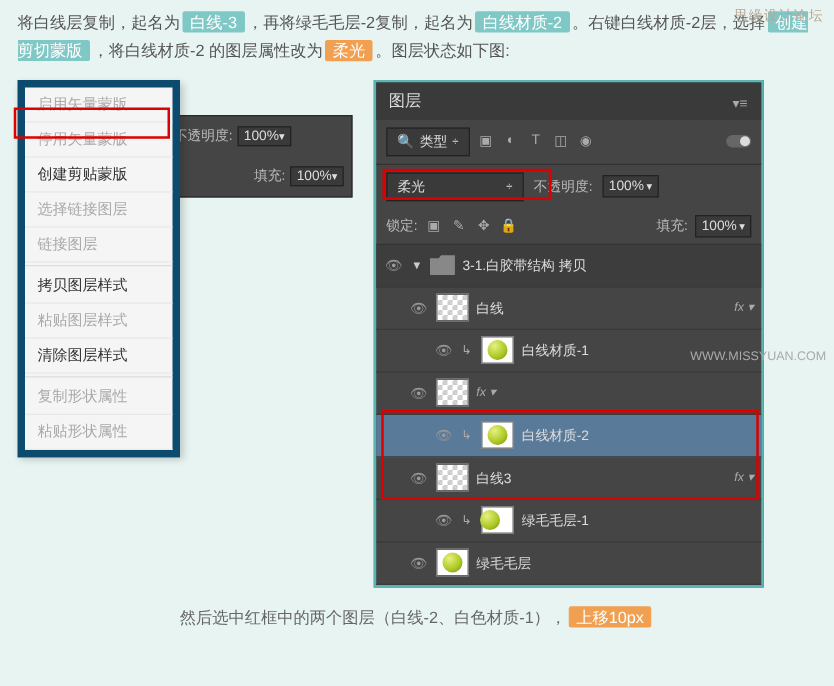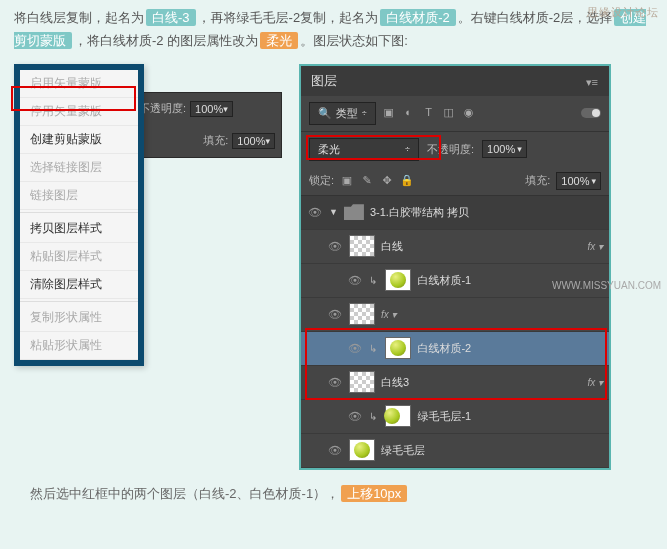--- a/index.html
+++ b/index.html
@@ -43,21 +43,21 @@
 .indent2{padding-left:46px}
 .group-row{background:#3d3d3d}
 .folder{width:20px;height:16px;background:#888;display:inline-block;clip-path:polygon(0 15%,35% 15%,45% 0,100% 0,100% 100%,0 100%)}
 .clip-arrow{color:#aaa;font-size:10px;margin-right:2px}
 .redbox-layers{position:absolute;border:2px solid #d00;pointer-events:none}
 .layers-wrap{position:relative}
 .chev{font-size:9px}
 .tri{font-size:9px}
 .tog{width:20px;height:10px;background:#666;border-radius:5px;position:relative;display:inline-block}
 .tog::after{content:"";position:absolute;right:1px;top:1px;width:8px;height:8px;background:#ddd;border-radius:50%}
-.footer-text{padding:10px 30px;font-size:13px;color:#666;text-align:left}
+.footer-text{padding:10px 30px;font-size:13px;color:#666;text-align:center}
 </style>
 </head>
 <body>
 
 <div class="watermark">思缘设计论坛</div>
 <div class="watermark2">WWW.MISSYUAN.COM</div>
 
 <div class="instruction">
   <span>将白线层复制，起名为</span><span class="tag-teal">白线-3</span><span>，再将绿毛毛层-2复制，起名为</span><span class="tag-teal">白线材质-2</span><span>。右键白线材质-2层，选择</span><span class="tag-teal">创建剪切蒙版</span><span>，将白线材质-2 的图层属性改为</span><span class="tag-orange">柔光</span><span>。图层状态如下图:</span>
 </div>

